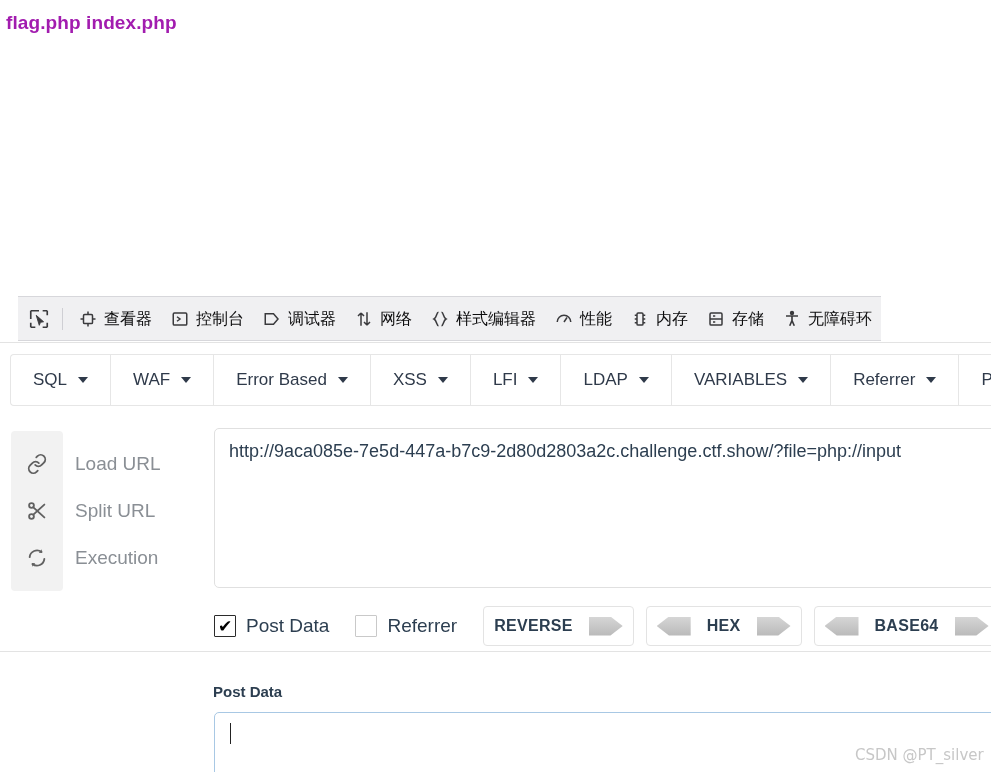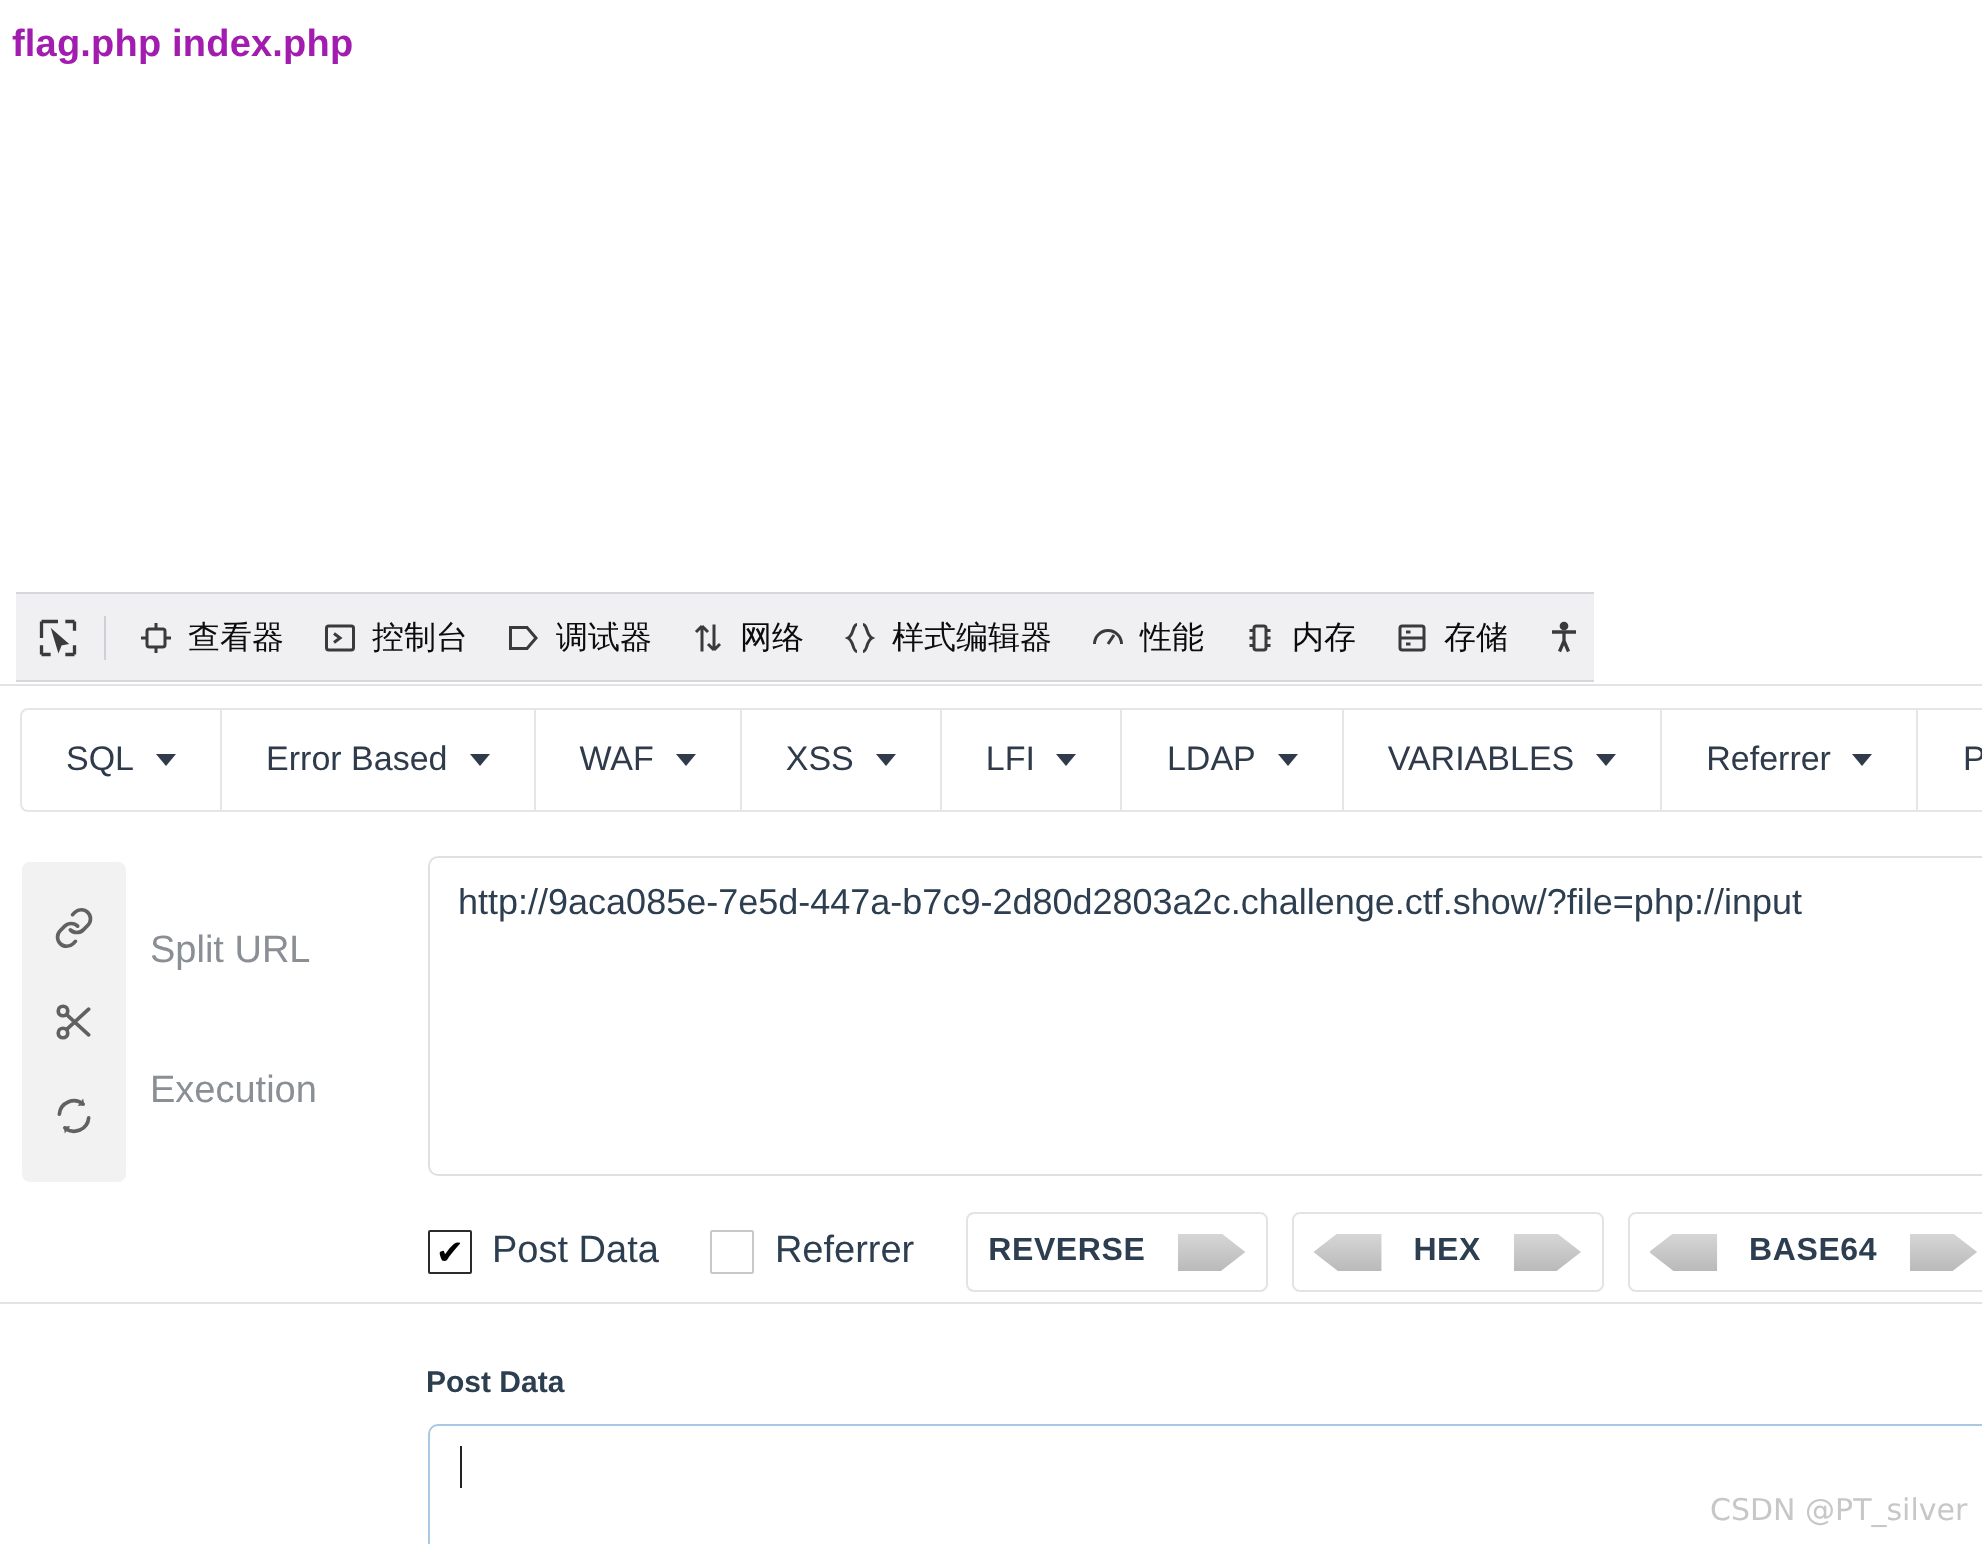--- a/index.html
+++ b/index.html
@@ -15,21 +15,21 @@
   
   .page-output {
     position: absolute; left: 6px; top: 12px;
     font-size: 19px; font-weight: 700; color: #a21caf;
     letter-spacing: 0.1px;
     white-space: nowrap;
   }
 
   
   .devtools-bar {
-    position: absolute; left: 8px; top: 296px; width: 789px; height: 45px;
+    position: absolute; left: 18px; top: 296px; width: 863px; height: 45px;
     background: #f0f0f2;
     border-top: 1px solid #d7d7db;
     border-bottom: 1px solid #d7d7db;
     display: flex; align-items: center;
     padding-left: 4px;
     overflow: hidden;
   }
   .dt-picker {
     display: flex; align-items: center; justify-content: center;
     width: 34px; height: 34px; flex: 0 0 auto; cursor: default;
@@ -257,25 +257,25 @@
     </div>
   </div>
 
   <div class="hackbar">
     <div class="hb-menu">
       <div class="hb-menu-item">
         <span>SQL</span>
         <span class="caret"></span>
       </div>
       <div class="hb-menu-item">
+        <span>WAF</span>
+        <span class="caret"></span>
+      </div>
+      <div class="hb-menu-item">
         <span>Error Based</span>
-        <span class="caret"></span>
-      </div>
-      <div class="hb-menu-item">
-        <span>WAF</span>
         <span class="caret"></span>
       </div>
       <div class="hb-menu-item">
         <span>XSS</span>
         <span class="caret"></span>
       </div>
       <div class="hb-menu-item">
         <span>LFI</span>
         <span class="caret"></span>
       </div>
@@ -314,20 +314,21 @@
         <svg width="22" height="22" viewBox="0 0 24 24" fill="none" stroke="#616161" stroke-width="2" stroke-linecap="round">
           <path d="M4 11a8 8 0 0 1 13-5.5"></path>
             <path d="M20 13a8 8 0 0 1-13 5.5"></path>
           <path d="M17 2.5 L17.6 6.2 L14 6.6 z" fill="#616161" stroke="none"></path>
           <path d="M7 21.5 L6.4 17.8 L10 17.4 z" fill="#616161" stroke="none"></path>
         </svg>
       </span>
     </div>
 
     <div class="hb-actions">
+      <div class="hb-action-label">Load URL</div>
       <div class="hb-action-label">Split URL</div>
       <div class="hb-action-label">Execution</div>
     </div>
   </div>
 
   <div class="hb-url">http://9aca085e-7e5d-447a-b7c9-2d80d2803a2c.challenge.ctf.show/?file=php://input</div>
 
   <div class="hb-options">
     <div class="chk-wrap">
       <span class="chk">✔</span>

